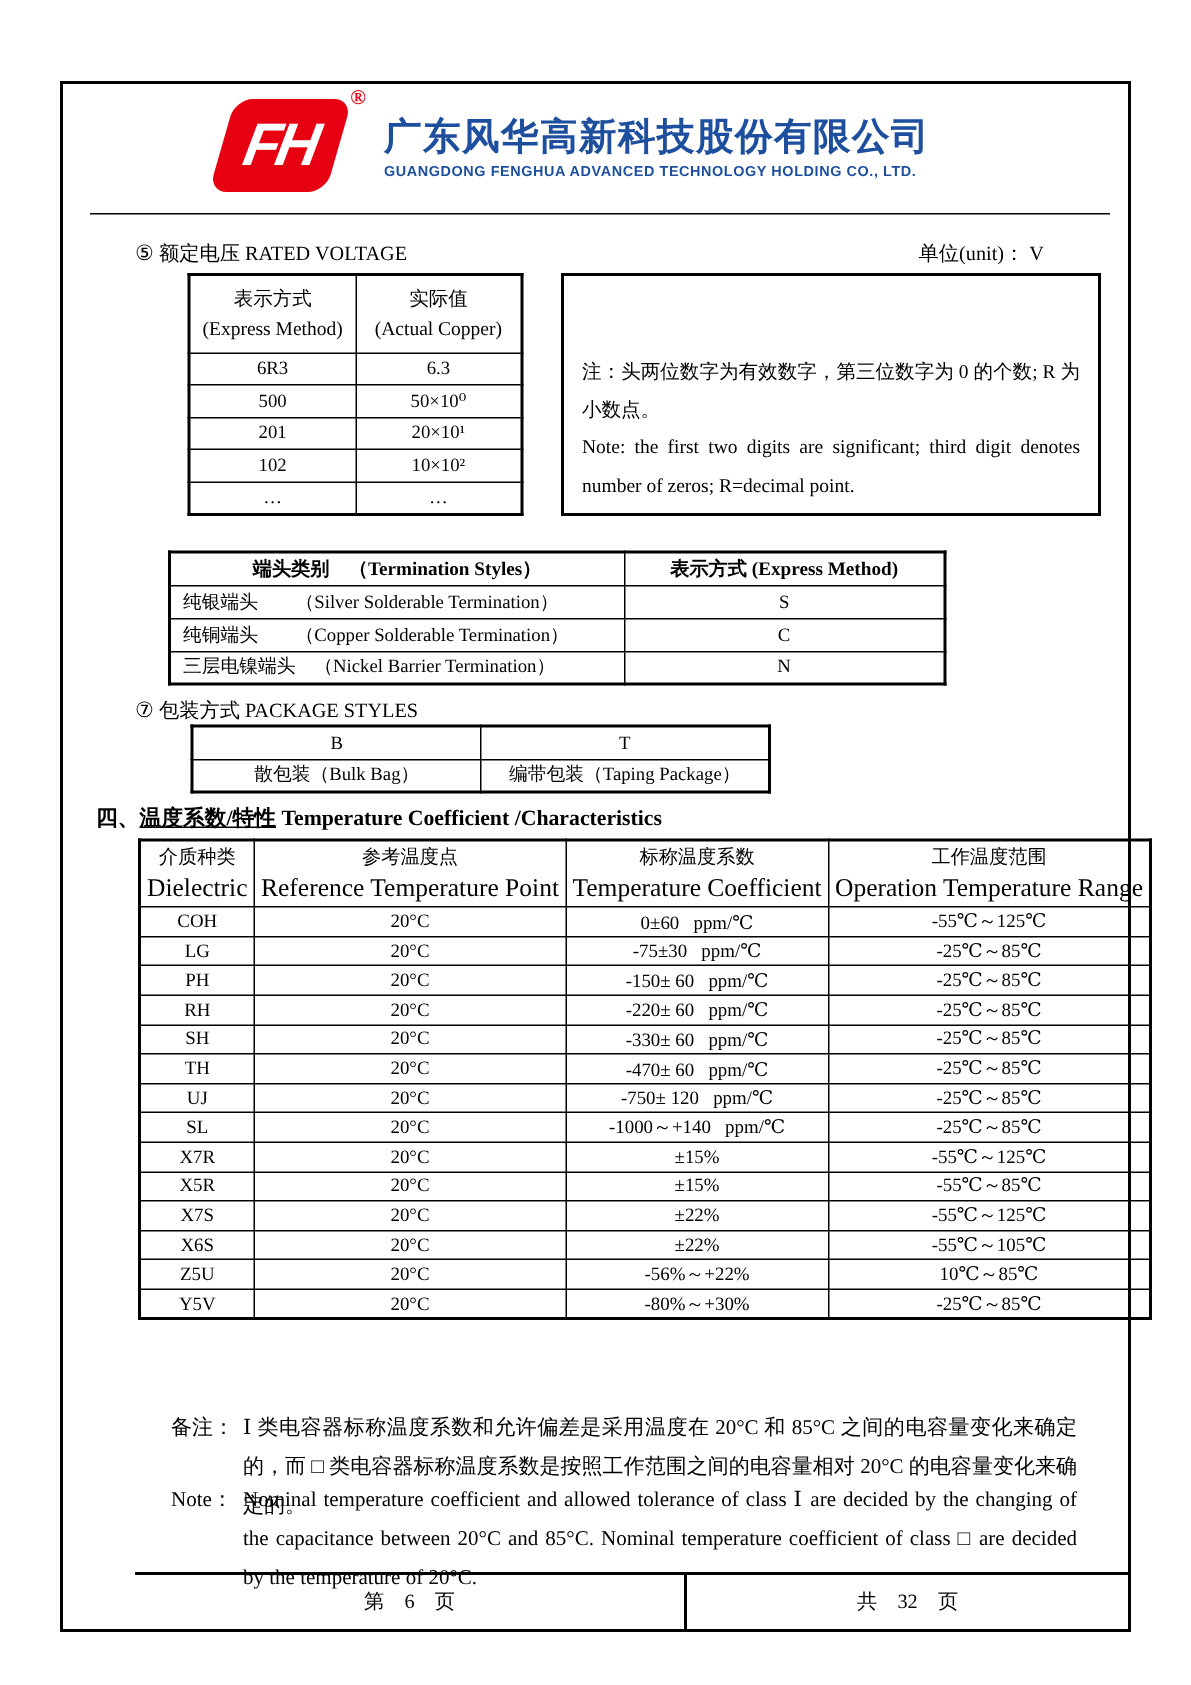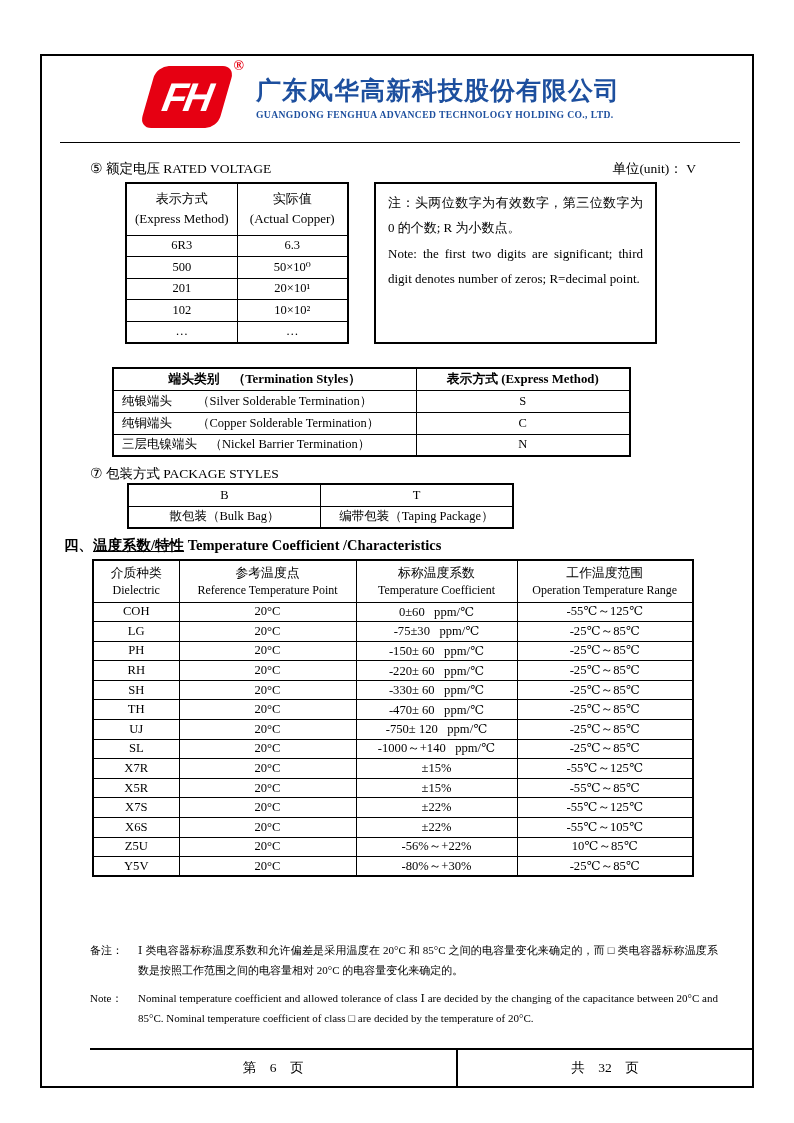--- a/index.html
+++ b/index.html
@@ -15,39 +15,39 @@
   .hdr { position:absolute; left:100px; top:8px; display:flex; align-items:center; }
   .logo { position:relative; width:92px; height:66px; margin-right:22px; }
   .logo-shape {
     position:absolute; left:6px; top:2px; width:78px; height:62px;
     background:#e60012; border-radius:12px; transform:skewX(-16deg);
     display:flex; align-items:center; justify-content:center;
   }
   .logo-fh { color:#fff; font-style:italic; font-weight:bold; font-size:40px; transform:skewX(6deg); letter-spacing:-3px; font-family:"Liberation Sans",sans-serif; }
   .logo-reg { position:absolute; right:-10px; top:-6px; color:#e60012; font-size:14px; font-weight:bold; }
   .co-cn { color:#1d4f9e; font-weight:bold; font-size:25px; letter-spacing:1px; font-family:"Liberation Sans",sans-serif; white-space:nowrap; }
-  .co-en { color:#1d4f9e; font-weight:bold; font-size:9.6px; letter-spacing:0.4px; font-family:Liberation Serif, serif; white-space:nowrap; margin-top:2px; }
+  .co-en { color:#1d4f9e; font-weight:bold; font-size:9.6px; letter-spacing:0.4px; font-family:Liberation Sans, sans-serif; white-space:nowrap; margin-top:2px; }
   .hdr-rule { position:absolute; top:86px; left:18px; right:12px; border-top:1.6px solid #000; }
   
   .abs { position:absolute; }
   table { border-collapse:collapse; table-layout:fixed; }
   th, td { border:1px solid #000; text-align:center; font-size:12.5px; font-weight:normal; padding:1px 4px; overflow:hidden; white-space:nowrap; }
   table.hvy { border:2px solid #000; }
   .sec-head { font-size:13.5px; }
   .sec-num { font-size:14px; }
   
   .sec5-head { top:104px; left:48px; right:56px; display:flex; justify-content:space-between; }
   .sec5-body { top:126px; left:83px; display:flex;gap:20px; }
   .vtable col { width:111px; }
   .vtable th { height:52px; font-size:13px; }
   .vtable td { height:21px; }
   .th2 div { line-height:1.55; }
   .note-box {
-    width:283px; height:162px; border:2px solid #000; margin-left:5px;
-    padding:6px 12px; display:flex; flex-direction:column; justify-content:flex-start;
+    width:360px; height:162px; border:2px solid #000; margin-left:5px;
+    padding:6px 12px; display:flex; flex-direction:column; justify-content:flex-end;
   }
   .note-box p { font-size:13px; line-height:1.95; text-align:justify; }
   
   .sec6-head { top:293px; left:48px; }
   .sec6-tbl { top:311px; left:70px; }
   .ttable .c1 { width:303px; }
   .ttable .c2 { width:214px; }
   .ttable th { height:22px; font-weight:bold; font-size:12.8px; }
   .ttable td { height:22px; }
   .ttable td:first-child { text-align:left; padding-left:8px; }
@@ -59,25 +59,25 @@
   
   .sec4-head { top:480px; left:22px; font-size:14.5px; font-weight:bold; }
   .sec4-head .u { text-decoration:underline; }
   .sec4-tbl { top:503px; left:50px; }
   .btable .bc1 { width:86px; }
   .btable .bc2 { width:177px; }
   .btable .bc3 { width:161px; }
   .btable .bc4 { width:176px; }
   .btable th { height:42px; }
   .btable th .h-cn { font-size:12.8px; line-height:1.5; }
-  .btable th .h-en { font-size:12px; line-height:1.3;text-align:center; }
+  .btable th .h-en { font-size:17px; line-height:1.3;text-align:center; }
   .btable td { height:19.6px; font-size:12.6px; padding:0 2px; }
   
   .remark { top:884px; left:48px; right:34px; }
-  .note-p { position:relative; padding-left:48px; font-size:11px; line-height:1.85; text-align:justify; }
+  .note-p { position:relative; padding-left:48px; font-size:14px; line-height:1.85; text-align:justify;margin-left:24px; }
   .note-label { position:absolute; left:0; top:0; }
   .note-en { top:932px; left:48px; right:34px; }
   
   .footer {
     position:absolute; left:0; right:0; bottom:0; height:38px;
     border-top:2px solid #000; display:flex;margin-left:48px;
   }
   .footer .fcell { display:flex; align-items:center; justify-content:center; font-size:13.5px; }
   .footer .fl { width:368px; border-right:2px solid #000; }
   .footer .fr { flex:1; }

